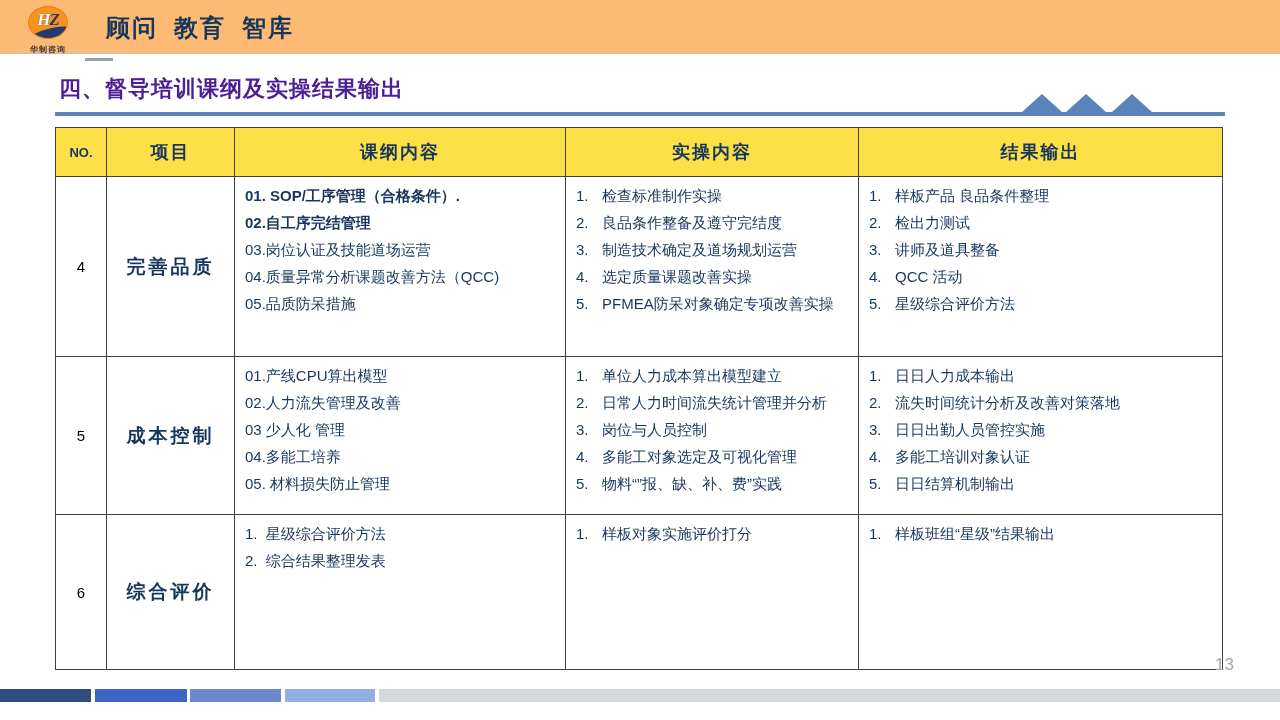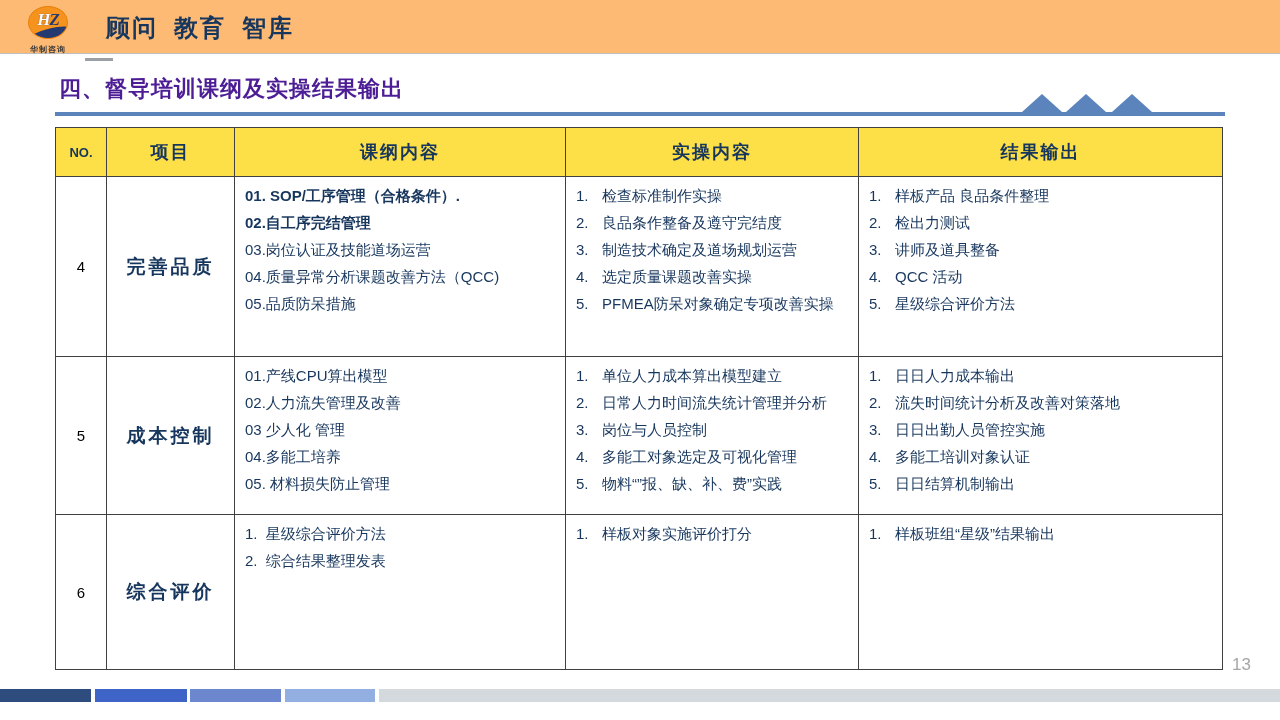--- a/index.html
+++ b/index.html
@@ -46,21 +46,21 @@
   td.project-cell{text-align:center;vertical-align:middle;color:#17365D;font-weight:bold;
                   font-size:19px;letter-spacing:3px;}
   td.content-cell{vertical-align:top;padding:9px 10px 4px 10px;font-size:15px;color:#17365D;}
   .s-item{margin:0 0 7px 0;line-height:20px;white-space:pre-wrap;}
   .s-item.bold{font-weight:bold;}
   .li{display:flex;margin:0 0 7px 0;line-height:20px;}
   .li .ln{width:26px;flex:none;}
   .li .lt{flex:1;white-space:pre-wrap;}
 
   
-  .page-number{position:absolute;right:29px;top:655px;font-size:17px;color:#A6A6A6;}
+  .page-number{position:absolute;right:46px;top:655px;font-size:17px;color:#A6A6A6;}
   .fseg{position:absolute;top:689px;height:13px;}
   .fseg1{left:0;width:91px;background:#2E4D7E;}
   .fseg2{left:95px;width:92px;background:#3D64C6;}
   .fseg3{left:190px;width:91px;background:#6D87CF;}
   .fseg4{left:285px;width:90px;background:#93AEE1;}
   .fseg5{left:379px;width:901px;background:#D4D9DD;}
 </style>
 </head>
 <body>
 

